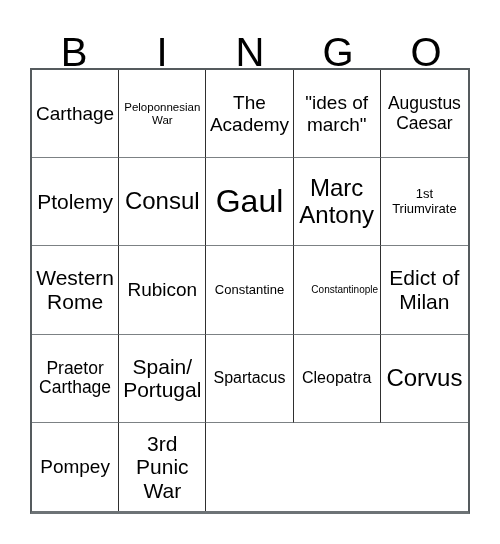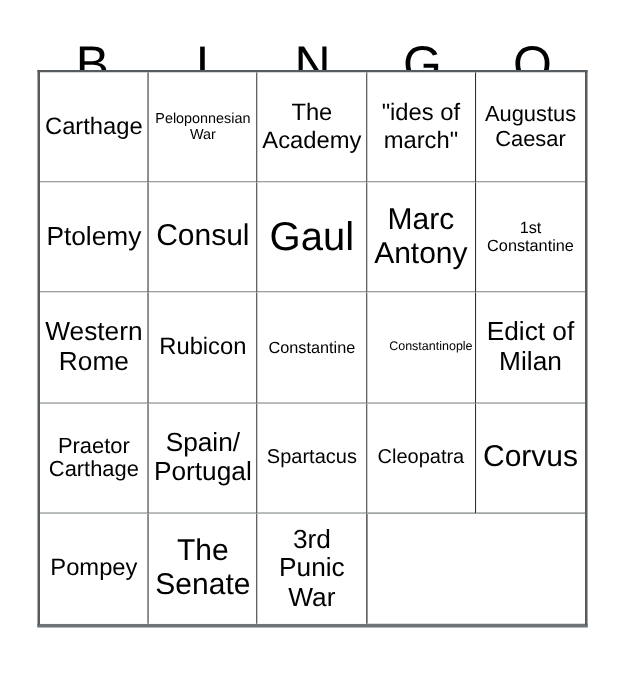--- a/index.html
+++ b/index.html
@@ -43,21 +43,21 @@
     font-weight: 400;
     letter-spacing: 0;
     color: #000;
     user-select: none;
   }
 
   
   .grid {
     position: absolute;
     left: 30px;
-    top: 56px;
+    top: 68px;
     width: 440px;
     height: 446px;
     box-sizing: border-box;
     display: grid;
     grid-template-columns: repeat(5, 1fr);
     grid-template-rows: repeat(5, 1fr);
     border-top: 2px solid #555b5e;
     border-left: 2px solid #555b5e;
     border-right: 2px solid #555b5e;
     border-bottom: 3px solid #6d7376;
@@ -135,21 +135,21 @@
       <div class="cell">
         <span class="cell-text fs-xxl">Consul</span>
       </div>
       <div class="cell">
         <span class="cell-text fs-huge">Gaul</span>
       </div>
       <div class="cell">
         <span class="cell-text fs-xxl">Marc Antony</span>
       </div>
       <div class="cell">
-        <span class="cell-text fs-sm">1st Constantine</span>
+        <span class="cell-text fs-sm">1st Triumvirate</span>
       </div>
       <div class="cell">
         <span class="cell-text fs-xl">Western Rome</span>
       </div>
       <div class="cell">
         <span class="cell-text fs-l">Rubicon</span>
       </div>
       <div class="cell">
         <span class="cell-text fs-sm">Constantine</span>
       </div>
@@ -171,20 +171,17 @@
       <div class="cell">
         <span class="cell-text fs-m">Cleopatra</span>
       </div>
       <div class="cell">
         <span class="cell-text fs-xxl">Corvus</span>
       </div>
       <div class="cell">
         <span class="cell-text fs-l">Pompey</span>
       </div>
       <div class="cell">
-        <span class="cell-text fs-xxl">The Senate</span>
-      </div>
-      <div class="cell">
         <span class="cell-text fs-xl">3rd Punic War</span>
       </div>
     </div>
 
 </div>
 
 </body></html>

